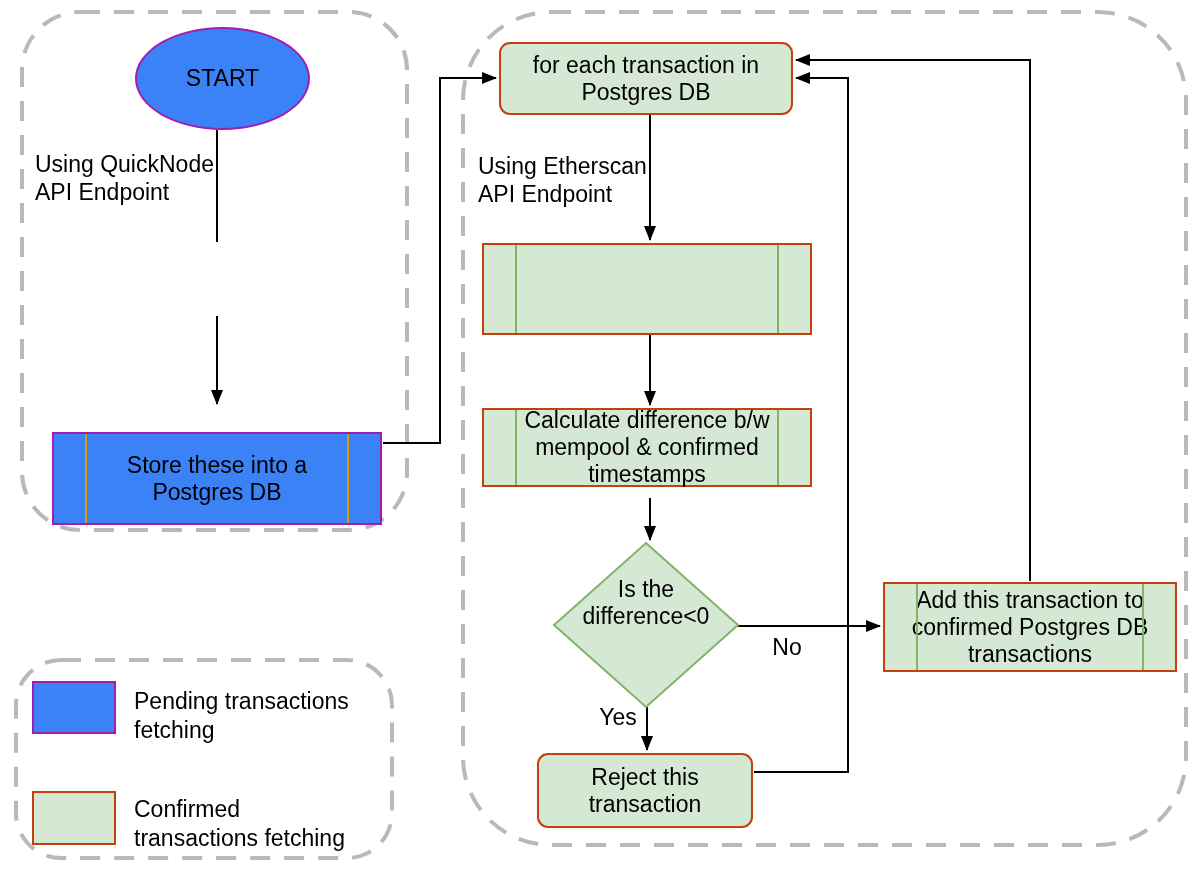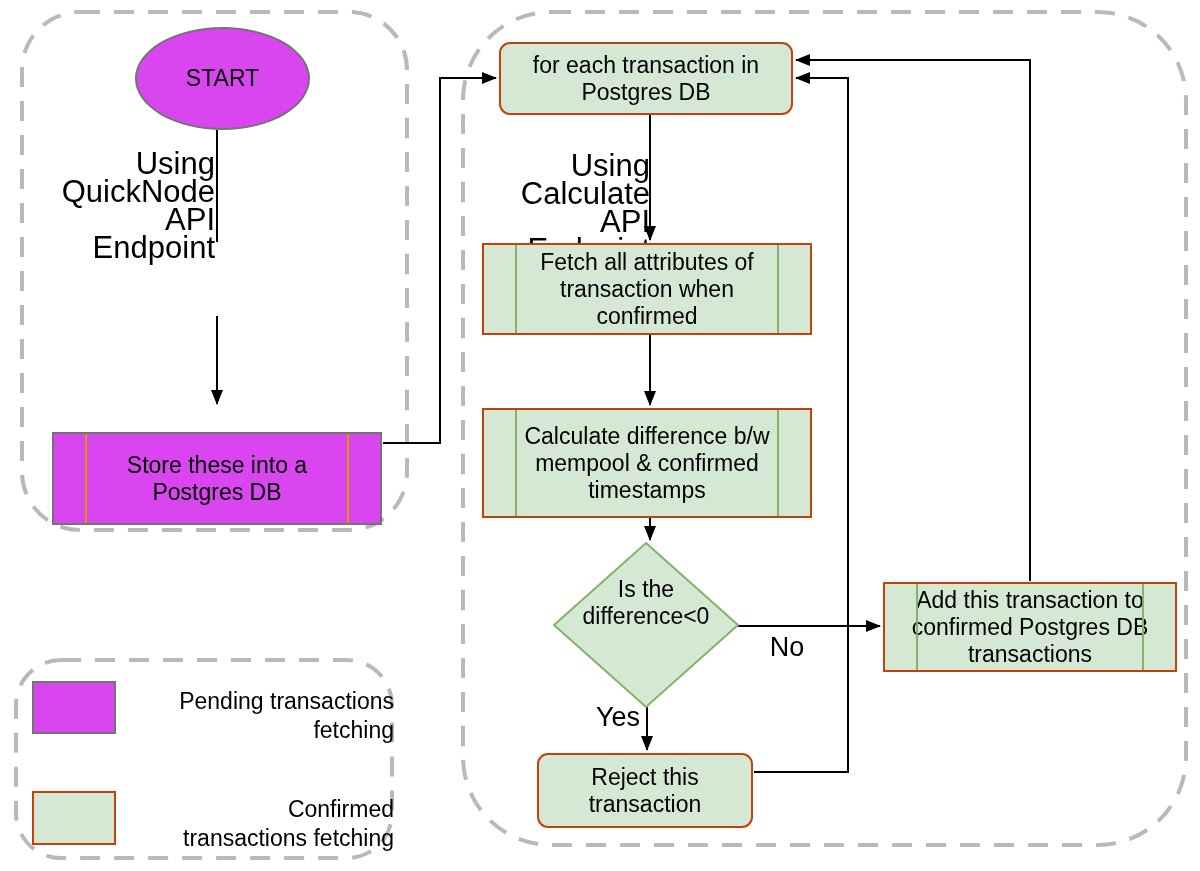--- a/index.html
+++ b/index.html
@@ -13,62 +13,62 @@
   }
   #wires{position:absolute;left:0;top:0;width:1200px;height:871px;}
   .node{
     position:absolute;
     display:flex;align-items:center;justify-content:center;
     text-align:center;
     font-size:23px;line-height:27px;
     white-space:pre-line;
     box-sizing:border-box;
   }
-  .orange{background:#d946ef;border:2px solid #737373;}
+  .orange{background:#3b82f6;border:2px solid #a21caf;}
   .green{background:#D5E8D4;border:2px solid #c2410c;}
   .rounded{border-radius:11px;}
   .ellipse{border-radius:50%;}
   
   .pp .bar{position:absolute;top:0;bottom:0;width:0;}
   .pp.orange .bar{border-left:2px solid #D79B00;}
   .pp.green .bar{border-left:2px solid #82B366;}
   .pp .bar.bl{left:31px;}
   .pp .bar.br{right:31px;}
   .note{
     position:absolute;
-    text-align:right;
-    font-size:31px;line-height:28px;
+    text-align:left;
+    font-size:23px;line-height:28px;
     white-space:pre-line;
   }
   .edge-label{
     position:absolute;
     text-align:center;
-    font-size:27px;line-height:26px;
+    font-size:23px;line-height:26px;
   }
   
   #n-start{left:135px;top:27px;width:175px;height:103px;}
   #note-quicknode{left:35px;top:150px;width:180px;}
   #n-fetchmem{left:70px;top:243px;width:297px;height:73px;}
   #n-store{left:52px;top:407px;width:330px;height:93px;margin-top:25px;}
   #n-foreach{left:499px;top:42px;width:294px;height:73px;}
   #note-etherscan{left:478px;top:152px;width:172px;}
   #n-fetchattr{left:482px;top:243px;width:330px;height:92px;}
-  #n-calc{left:482px;top:408px;width:330px;height:110px;}
+  #n-calc{left:482px;top:408px;width:330px;height:79px;}
   #n-decision-label{left:566px;top:563px;width:160px;height:80px;}
   #n-add{left:883px;top:582px;width:294px;height:90px;}
   #n-reject{left:537px;top:753px;width:216px;height:75px;}
   #lbl-no{left:765px;top:634px;width:44px;}
   #lbl-yes{left:594px;top:704px;width:48px;}
   
   .swatch{position:absolute;box-sizing:border-box;}
   #legend-swatch-pending{left:32px;top:681px;width:84px;height:53px;}
   #legend-swatch-confirmed{left:32px;top:791px;width:84px;height:54px;}
   .legend-label{
     position:absolute;
-    text-align:right;
+    text-align:left;
     font-size:23px;line-height:29px;
     white-space:pre-line;
   }
   #legend-label-pending{left:134px;top:687px;width:260px;}
   #legend-label-confirmed{left:134px;top:795px;width:260px;}
 </style>
 </head>
 <body>
 
 <div id="canvas">
@@ -115,29 +115,26 @@
     <span class="bar br"></span>
     <span>Store these into a
 Postgres DB</span>
   </div>
 
   <div class="node green rounded" id="n-foreach">
     <span>for each transaction in
 Postgres DB</span>
   </div>
 
-  <div class="note" id="note-etherscan">Using Calculate
+  <div class="note" id="note-etherscan">Using Etherscan
 API Endpoint</div>
 
   <div class="node green pp" id="n-fetchattr">
     <span class="bar bl"></span>
     <span class="bar br"></span>
-    <span>Fetch all attributes of
-transaction when
-confirmed</span>
   </div>
 
   <div class="node green pp" id="n-calc">
     <span class="bar bl"></span>
     <span class="bar br"></span>
     <span>Calculate difference b/w
 mempool &amp; confirmed
 timestamps</span>
   </div>
 

